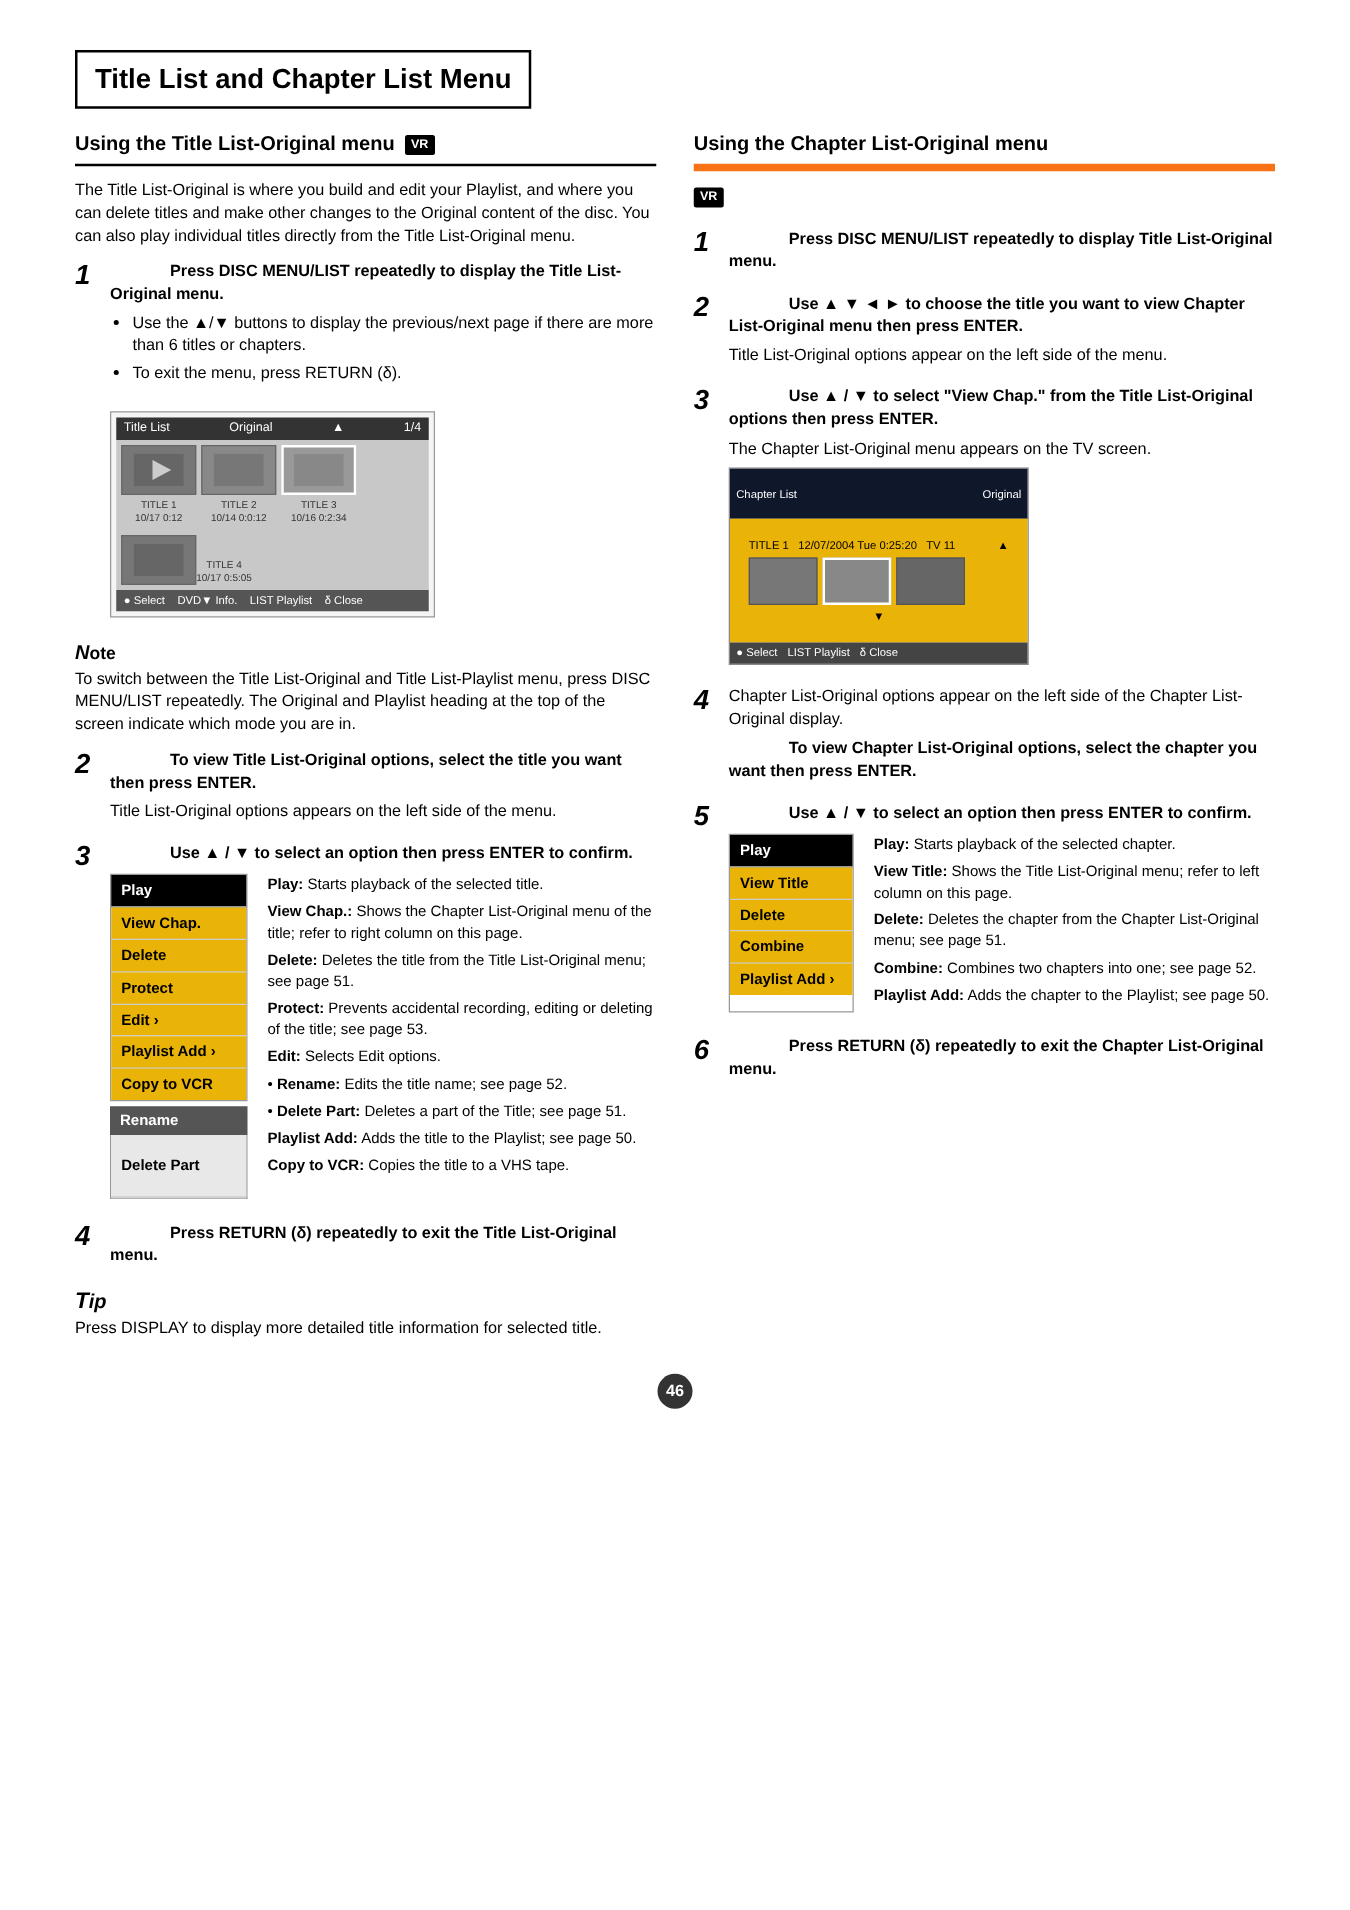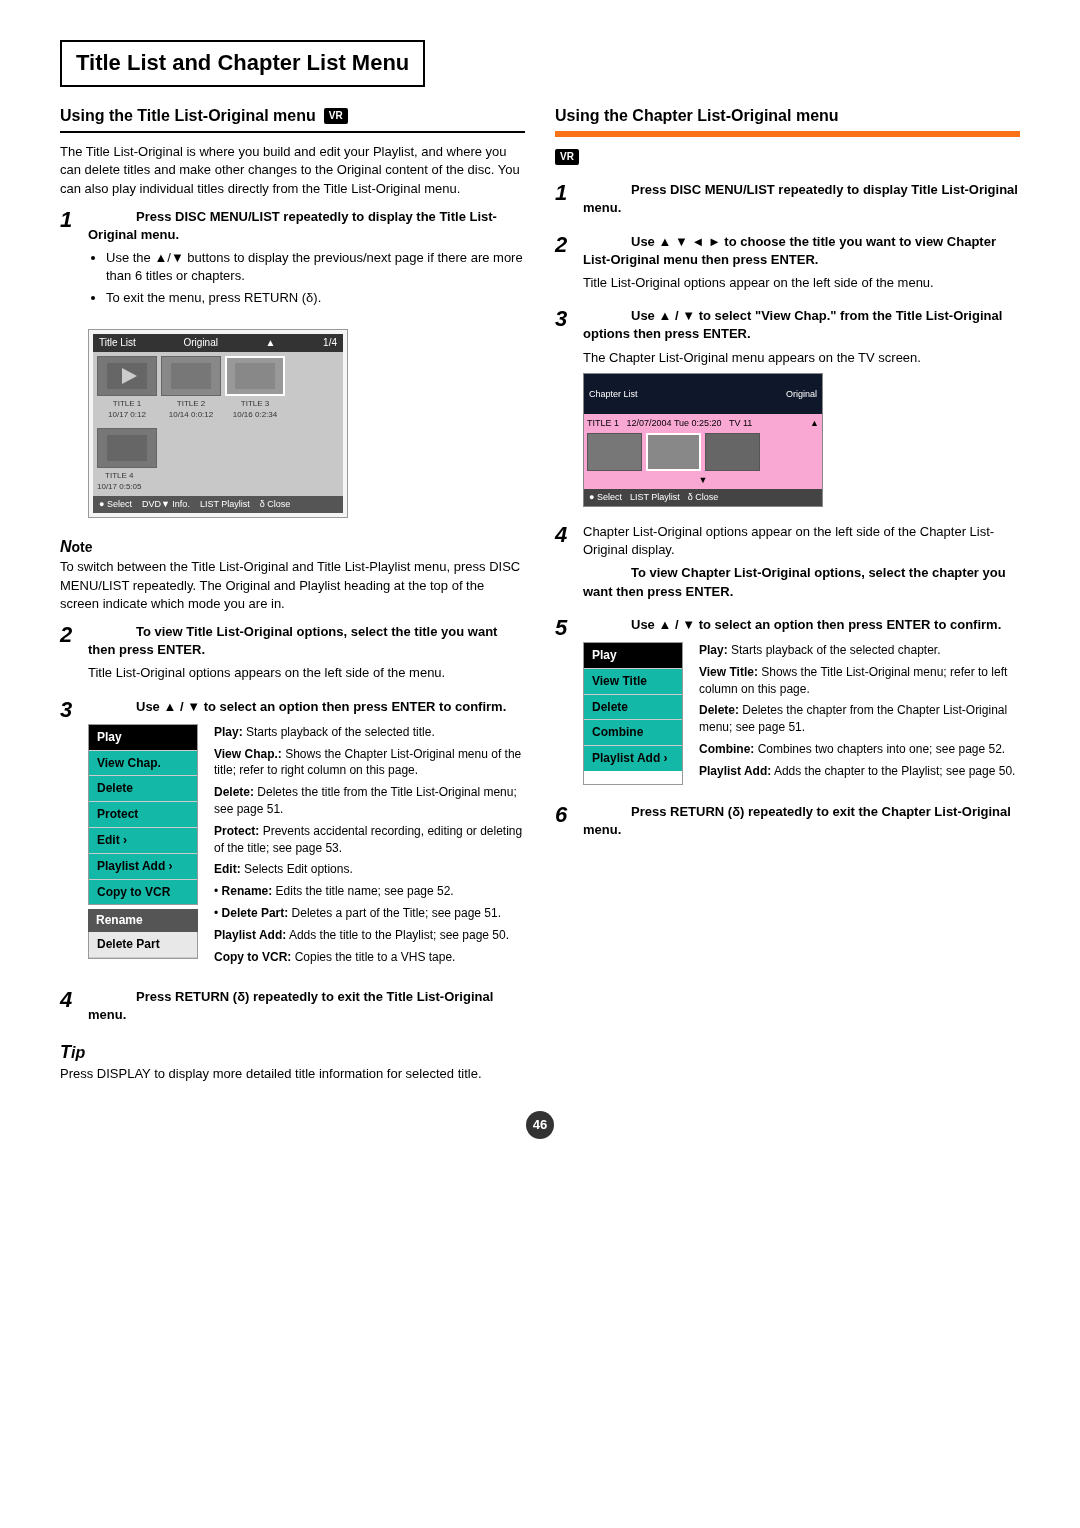--- a/index.html
+++ b/index.html
@@ -175,21 +175,21 @@
     .menu-list {
       border: 1px solid #999;
       width: 110px;
     }
 
     .menu-item {
       padding: 4px 8px;
       border-bottom: 1px solid #ccc;
       font-size: 12px;
       font-weight: bold;
-      background: #14b8a6;
+      background: #eab308;
     }
 
     .menu-item:last-child {
       border-bottom: none;
     }
 
     .menu-item.selected {
       background: #000;
       color: #fff;
     }
@@ -209,21 +209,21 @@
       font-size: 12px;
       font-weight: bold;
     }
 
     .rename-sub {
       border: 1px solid #999;
       border-top: none;
     }
 
     .rename-sub-item {
-      padding: 4px 8px;
+      padding: 16px 8px;
       font-size: 12px;
       font-weight: bold;
       background: #e8e8e8;
       border-bottom: 1px solid #ccc;
     }
 
     .options-desc {
       flex: 1;
       font-size: 12px;
     }
@@ -364,21 +364,21 @@
                 <div class="thumb-label">TITLE 2<br>10/14  0:0:12</div>
               </div>
               <div style="display:flex; flex-direction:column; align-items:center;">
                 <div class="thumb" style="background:#999; border: 2px solid #fff;">
                   <svg width="40" height="26">
                       <rect width="40" height="26" fill="#888"></rect>
                     </svg>
                 </div>
                 <div class="thumb-label">TITLE 3<br>10/16  0:2:34</div>
               </div>
-              <div style="display:flex; flex-direction:column; align-items:flex-start; margin-top:4px;">
+              <div style="display:flex; flex-direction:row; align-items:flex-end; margin-top:4px;">
                 <div class="thumb" style="background:#777;">
                   <svg width="40" height="26">
                       <rect width="40" height="26" fill="#666"></rect>
                     </svg>
                 </div>
                 <div class="thumb-label">TITLE 4<br>10/17  0:5:05</div>
               </div>
             </div>
             <div class="screen-footer">
               <span>● Select</span>
@@ -490,21 +490,21 @@
         <div class="step-num">3</div>
         <div class="step-content">
           <p><b>Use ▲ / ▼ to select "View Chap." from the Title List-Original options then press ENTER.</b></p>
           <p>The Chapter List-Original menu appears on the TV screen.</p>
 
           <div class="screen-mockup-small">
             <div class="screen-header-small">
               <span>Chapter List</span>
               <span>Original</span>
             </div>
-            <div style="background:#f9a8d4; padding: 3px; font-size:9px; color:#000;">
+            <div style="background:#eab308; padding: 15px; font-size:9px; color:#000;">
               <span>TITLE 1 &nbsp; 12/07/2004 Tue 0:25:20 &nbsp; TV 11</span>
               <span style="float:right;">▲</span>
               <div style="display:flex; gap:4px; margin-top:3px; margin-bottom:3px;">
                 <div class="thumb-sm" style="background:#777;"></div>
                 <div class="thumb-sm" style="background:#888; border:2px solid #fff;"></div>
                 <div class="thumb-sm" style="background:#666;"></div>
               </div>
               <div style="text-align:center; font-size:9px;">▼</div>
             </div>
             <div class="screen-footer-small">

